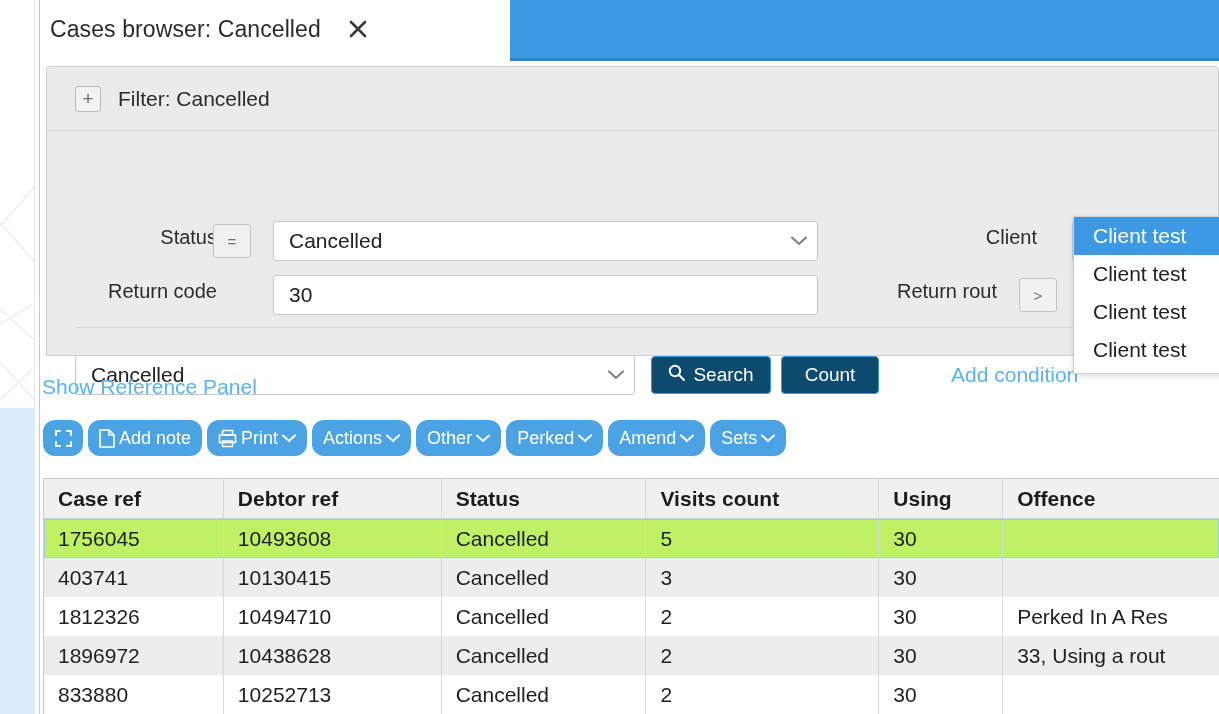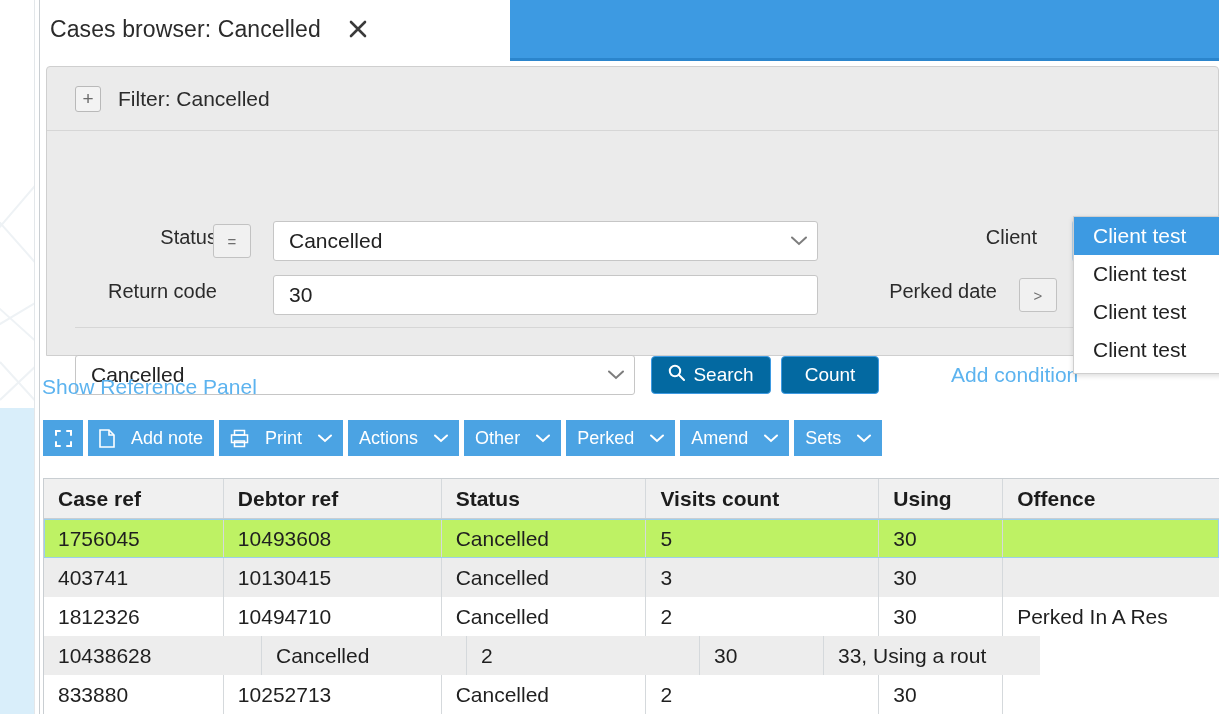--- a/index.html
+++ b/index.html
@@ -127,21 +127,21 @@
     background: #111; vertical-align: -4px; margin-left: 1px;
   }
 
   .sep-line {
     position: absolute; left: 28px; top: 196px; width: 1120px; height: 1px;
     background: #d6d6d6;
   }
 
   .btn-blue {
     position: absolute; height: 38px;
-    background: #0369a1; border: 1px solid #3d9ae2; border-radius: 4px;
+    background: #0c4a6e; border: 1px solid #3d9ae2; border-radius: 4px;
     color: #ffffff; font-size: 19px;
     display: flex; align-items: center; justify-content: center;
     gap: 8px; cursor: pointer; padding: 0 30px;
   }
   .link-blue {
     position: absolute; font-size: 21px; color: #5cb3ef; cursor: pointer;
     white-space: nowrap;
   }
 
   
@@ -165,24 +165,24 @@
     position: absolute; left: 42px; top: 375px;
     font-size: 21px; color: #5cb3ef; cursor: pointer;
   }
 
   
   .toolbar {
     position: absolute; left: 43px; top: 420px;
     display: flex; align-items: center; gap: 5px;
   }
   .tb {
-    height: 36px; background: #4ba3e3; border-radius: 0;
+    height: 36px; background: #4ba3e3; border-radius: 12px;
     color: #ffffff; font-size: 18px;
     display: flex; align-items: center; justify-content: center;
-    gap: 16px; padding: 0 11px; cursor: pointer; white-space: nowrap;
+    gap: 4px; padding: 0 11px; cursor: pointer; white-space: nowrap;
   }
   .tb.icon-only { width: 40px; padding: 0; }
   .tb svg { display: block; }
 
   
   .grid {
     position: absolute; left: 43px; top: 478px; width: 1176px;
     border: 1px solid #c9ced2;
     border-right: none;
     background: #ffffff;
@@ -268,21 +268,21 @@
       <span class="f-label" style="left:880px; top:95px; width:110px;">Client</span>
       <span class="fld focused" style="left:1026px; top:90px; width:200px;">
         <span class="caret-txt">Client t</span>
       </span>
 
       <span class="f-label" style="left:10px; top:149px; width:160px;">Return code</span>
       <span class="fld" style="left:226px; top:144px; width:545px;">
         <span>30</span>
       </span>
 
-      <span class="f-label" style="left:760px; top:149px; width:190px;">Perked date</span>
+      <span class="f-label" style="left:760px; top:149px; width:190px;">Return rout</span>
       <span class="op-btn" style="left:972px; top:147px;">&gt;</span>
       <span class="fld" style="left:1026px; top:144px; width:200px;">
         <span></span>
       </span>
 
       <div class="sep-line"></div>
 
       <span class="fld sel" style="left:28px; top:224px; width:560px;">
         <span>Cancelled</span>
         <span class="caret">
@@ -446,20 +446,21 @@
     <div class="grow">
       <div class="gcell c0">1812326</div>
       <div class="gcell c1">10494710</div>
       <div class="gcell c2">Cancelled</div>
       <div class="gcell c3">2</div>
       <div class="gcell c4">30</div>
       <div class="gcell c5">Perked In A Res</div>
     </div>
 
     <div class="grow alt">
+      <div class="gcell c0">1896972</div>
       <div class="gcell c1">10438628</div>
       <div class="gcell c2">Cancelled</div>
       <div class="gcell c3">2</div>
       <div class="gcell c4">30</div>
       <div class="gcell c5">33, Using a rout</div>
     </div>
 
     <div class="grow">
       <div class="gcell c0">833880</div>
       <div class="gcell c1">10252713</div>

